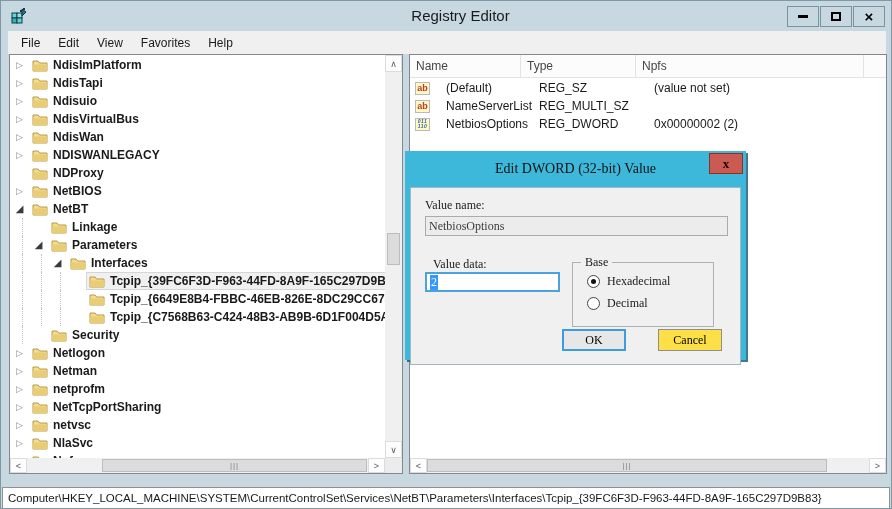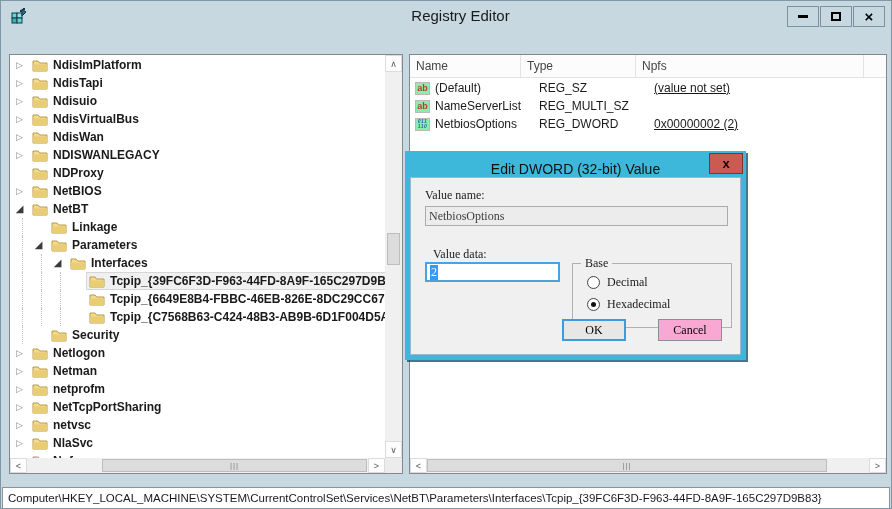--- a/index.html
+++ b/index.html
@@ -40,22 +40,22 @@
 
   
   .lheader { position:absolute; left:0; top:0; right:0; height:23px; background:#fcfcfc; border-bottom:1px solid #e3e3e3; display:flex; }
   .hcell { padding:4px 0 0 6px; color:#454545; border-right:1px solid #e3e3e3; }
   .hc-name { width:111px; } .hc-type { width:115px; } .hc-data { width:228px; } .hc-stub { flex:1; border-right:none; }
   .lrows { position:absolute; left:0; top:24px; right:0; bottom:15px; }
   .lrow { display:flex; align-items:center; height:18px; }
   .lc { overflow:hidden; white-space:nowrap; }
   .lc-name { width:123px; display:flex; align-items:center; padding-left:5px; }
   .lc-type { width:115px; padding-left:6px; }
-  .lc-data { flex:1; padding-left:6px;text-decoration:underline; }
-  .vicon { width:15px; height:13px; flex:0 0 15px; margin-right:5px; border:1px solid #b9b9b9; background:#86efac; display:flex; flex-direction:column; align-items:center; justify-content:center; }
+  .lc-data { flex:1; padding-left:6px; }
+  .vicon { width:15px; height:13px; flex:0 0 15px; margin-right:16px; border:1px solid #b9b9b9; background:#fef9c3; display:flex; flex-direction:column; align-items:center; justify-content:center; }
   .vicon.ab { color:#c0392b; font-size:9px; font-weight:bold; line-height:10px; }
   .vicon.dw { color:#2e5fa3; font-size:5px; font-weight:bold; line-height:5px; letter-spacing:.5px; }
 
   
   .sb { position:absolute; background:#f0f0f0; }
   .sb-v { top:0; right:0; bottom:15px; width:17px; }
   .sb-h { left:0; right:17px; bottom:0; height:15px; }
   .sb-h.full { right:0; }
   .sb-corner { position:absolute; right:0; bottom:0; width:17px; height:15px; background:#ececec; }
   .sb-btn { position:absolute; background:#fdfdfd; border:1px solid #dcdcdc; color:#5b5b5b; display:flex; align-items:center; justify-content:center; font-size:9px; }
@@ -64,39 +64,39 @@
   .sb-up{top:0;left:0;} .sb-down{bottom:0;left:0;} .sb-left{left:0;top:0;} .sb-right{right:0;top:0;}
   .sb-thumb { position:absolute; background:#dcdcdc; border:1px solid #bdbdbd; display:flex; align-items:center; justify-content:center; color:#7f7f7f; font-size:8px; letter-spacing:1px; }
   .thumb-v { left:2px; width:13px; }
   .thumb-h { top:1px; height:13px; }
 
   
   .statusbar { position:absolute; left:1px; right:1px; top:486px; height:22px; background:#fff; border:1px solid #919191; display:flex; align-items:center; padding-left:5px; font-size:11.5px; }
 
   
   .dialog { position:absolute; left:404px; top:150px; width:341px; height:209px; background:#3db8da; padding:0 5px 5px; box-shadow:2px 2px 0 rgba(21,84,112,.8); }
-  .dlg-titlebar { height:26px; position:relative; display:flex; align-items:flex-end; justify-content:center; }
+  .dlg-titlebar { height:36px; position:relative; display:flex; align-items:center; justify-content:center;font-family:Liberation Serif, serif; }
   .dlg-title { font-size:14px; color:#111; }
   .dlg-close { position:absolute; right:-2px; top:2px; width:34px; height:21px; background:#cb5a52; border:1px solid #8c2f27; color:#1a0000; font-weight:bold; font-size:13px; display:flex; align-items:center; justify-content:center; }
   .dlg-body { position:relative; background:#f0f0f0; height:178px; border:1px solid #9fb8c4;font-family:Liberation Serif, serif; }
   .dlg-label { position:absolute; font-size:12px; color:#1a1a1a; }
   .lbl-name { left:14px; top:10px; }
   .lbl-data { left:22px; top:69px; }
   .txt { position:absolute; height:20px; font-size:12px; display:flex; align-items:center; padding:0 3px; }
   .txt-name { left:14px; top:28px; width:303px; background:#ececec; border:1px solid #ababab; color:#3c3c3c; }
   .txt-data { left:14px; top:84px; width:135px; background:#fff; border:2px solid #4aa3df; }
   .sel { background:#3399ff; color:#fff; padding:0 1px; }
-  .groupbox { position:absolute; left:161px; top:78px; width:160px; height:72px; border:1px solid #b0b0b0; }
+  .groupbox { position:absolute; left:161px; top:67px; width:142px; height:72px; border:1px solid #b0b0b0; }
   .groupbox legend { font-size:12px; margin-left:8px; padding:0 4px; }
   .radio-row { display:flex; align-items:center; margin:4px 0 7px 14px; }
   .radio { width:13px; height:13px; border:1px solid #454545; border-radius:50%; background:#fff; margin-right:7px; position:relative; flex:0 0 13px; }
   .radio.checked::after { content:""; position:absolute; left:3px; top:3px; width:5px; height:5px; border-radius:50%; background:#111; }
   .btn { position:absolute; top:141px; height:22px; background:#e3e3e3; border:1px solid #8e8e8e; font-size:12px; display:flex; align-items:center; justify-content:center; font-family:inherit; }
   .btn-ok { left:151px; width:64px; border:2px solid #3f9be0; background:#e7e7e7; }
-  .btn-cancel { left:247px; width:64px; background:#f9a8d4; }
+  .btn-cancel { left:247px; width:64px; background:#fde047; }
 </style>
 </head>
 <body>
 
 <div class="window">
 
   <div class="titlebar">
     <svg class="app-icon" viewBox="0 0 18 18">
       <rect x="2" y="6" width="5" height="5" fill="#5fd6d2" stroke="#143a4a"></rect>
       <rect x="7" y="6" width="5" height="5" fill="#8fe3e0" stroke="#143a4a"></rect>
@@ -113,20 +113,27 @@
         </div>
       <div class="winbtn">
           <span class="maxbox"></span>
         </div>
       <div class="winbtn close">
           <span>×</span>
         </div>
     </div>
   </div>
 
+  <div class="menubar">
+      <span class="menu-item">File</span>
+      <span class="menu-item">Edit</span>
+      <span class="menu-item">View</span>
+      <span class="menu-item">Favorites</span>
+      <span class="menu-item">Help</span>
+    </div>
 
   <div class="pane tree-pane">
     <div class="tree-view">
         <div class="trow">
           <span class="expander collapsed">▷</span>
           <span class="tinner">
             <svg class="folder" width="16" height="13" viewBox="0 0 16 13">
               <path d="M1 12 L1 2 L6 2 L7.6 4 L15 4 L15 12 Z" fill="#f3dc8e" stroke="#b89a4b" stroke-width="1"></path>
               <path d="M1 5.5 L15 5.5 L15 12 L1 12 Z" fill="#e9cd74" stroke="none"></path>
             </svg>
@@ -437,26 +444,26 @@
           <span>NetbiosOptions</span>
         </div>
       <div class="dlg-label lbl-data">Value data:</div>
       <div class="txt txt-data">
           <span class="sel">2</span>
         </div>
       <fieldset class="groupbox">
         <legend>Base</legend>
         <div>
             <div class="radio-row">
+              <span class="radio checked"></span>
+              <span>Hexadecimal</span>
+            </div>
+            <div class="radio-row">
               <span class="radio"></span>
               <span>Decimal</span>
-            </div>
-            <div class="radio-row">
-              <span class="radio checked"></span>
-              <span>Hexadecimal</span>
             </div>
           </div>
       </fieldset>
       <button class="btn btn-ok">OK</button>
       <button class="btn btn-cancel">Cancel</button>
     </div>
   </div>
 
   <div class="statusbar">
     <span>Computer\HKEY_LOCAL_MACHINE\SYSTEM\CurrentControlSet\Services\NetBT\Parameters\Interfaces\Tcpip_{39FC6F3D-F963-44FD-8A9F-165C297D9B83}</span>

